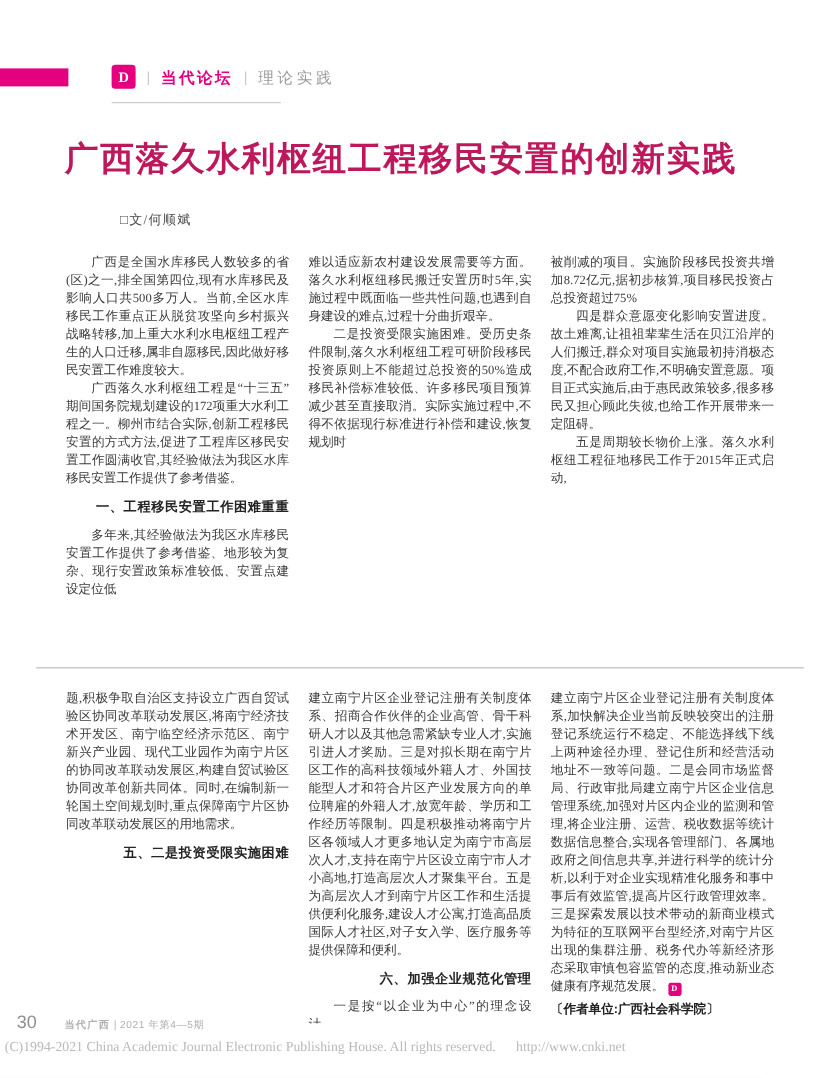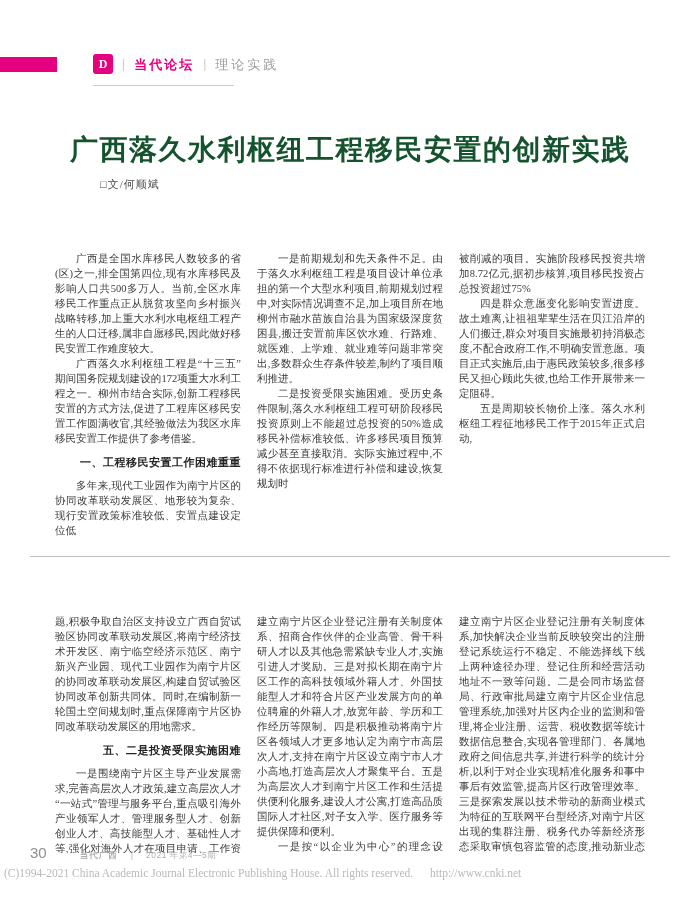--- a/index.html
+++ b/index.html
@@ -11,44 +11,44 @@
   .accent-bar{top:57px;}
   .header{position:absolute;left:93px;top:52px;height:24px;display:flex;align-items:center;gap:9px;}
   .logo{width:20px;height:20px;background:#e5007f;border-radius:3px;display:inline-flex;align-items:center;justify-content:center;}
   .logo-glyph{color:#ffffff;font:bold 12px/1 "Liberation Serif",serif;}
   .hsep{color:#c9c9c9;font:12px/1 "Liberation Sans",sans-serif;}
   .section-label{color:#e5007f;font:bold 13px/1 "Liberation Sans",sans-serif;letter-spacing:2px;}
   .subsection-label{color:#9b9b9b;font:13px/1 "Liberation Sans",sans-serif;letter-spacing:3px;}
   .header-underline{position:absolute;left:93px;top:85px;width:141px;height:1px;background:#cccccc;}
 
   
-  .title{position:absolute;left:54px;top:116px;width:600px;margin:16px;color:#14532d;
+  .title{position:absolute;left:54px;top:116px;width:600px;margin:0;color:#be185d;
          font:900 28px/36px "Liberation Serif","DejaVu Serif",serif;letter-spacing:1.5px;}
   .byline{position:absolute;left:56px;top:177px;color:#4a4a4a;font:11px/14px "Liberation Serif",serif;letter-spacing:1px;padding-left:44px;}
 
   
   .cols{position:absolute;left:55px;width:590px;display:flex;gap:16px;overflow:hidden;}
   .top-cols{top:212px;height:341px;}
   .bottom-cols{top:575px;height:278px;}
-  .col{width:186px;flex:0 0 186px;overflow:hidden;margin-top:39px;}
+  .col{width:186px;flex:0 0 186px;overflow:hidden;}
   .col p{margin:0;color:#3a3a3a;font:10.5px/15px "Liberation Serif","DejaVu Serif",serif;
          text-align:justify;text-justify:inter-ideograph;}
   .col p.indent{text-indent:2em;}
   .colh{margin:9px 0 8px;color:#242424;text-align:right;
         font:bold 11px/15px "Liberation Sans","DejaVu Sans",sans-serif;letter-spacing:0.5px;}
   .endmark{display:inline-block;width:11px;height:11px;background:#e5007f;border-radius:2px;
            vertical-align:-1px;margin-left:3px;color:#fff;font:bold 7px/11px "Liberation Serif",serif;text-align:center;}
   .author-unit{margin-top:3px !important;text-align:left;color:#222 !important;
                font:bold 10.5px/16px "Liberation Sans","DejaVu Sans",sans-serif !important;}
 
   
   .rule{position:absolute;left:30px;top:556px;width:640px;height:1px;background:#bdbdbd;}
 
   
-  .pagefoot{position:absolute;left:30px;top:845px;display:flex;align-items:baseline;gap:13px;}
+  .pagefoot{position:absolute;left:14px;top:845px;display:flex;align-items:baseline;gap:3px;}
   .pagenum{color:#8f8f8f;font:15px/16px "Liberation Sans",sans-serif;}
   .journal-name{color:#b0b0b0;font:bold 8.5px/10px "Liberation Sans",sans-serif;margin-left:20px;letter-spacing:1px;}
   .fsep{color:#b8b8b8;font:9px/10px "Liberation Sans",sans-serif;}
   .issue-info{color:#b0b0b0;font:8.5px/10px "Liberation Sans",sans-serif;letter-spacing:0.5px;}
   .copyright{position:absolute;left:4px;top:866px;width:692px;color:#b9b9b9;
              font:11.5px/14px "Liberation Serif","DejaVu Serif",serif;}
   .cnki{margin-left:14px;color:#b9b9b9;}
 </style>
 </head>
 <body>
@@ -69,43 +69,43 @@
   <div class="header-underline"></div>
 
   <h1 class="title">广西落久水利枢纽工程移民安置的创新实践</h1>
   <div class="byline">□文/何顺斌</div>
 
   <div class="cols top-cols">
     <div class="col">
       <p class="indent">广西是全国水库移民人数较多的省(区)之一,排全国第四位,现有水库移民及影响人口共500多万人。当前,全区水库移民工作重点正从脱贫攻坚向乡村振兴战略转移,加上重大水利水电枢纽工程产生的人口迁移,属非自愿移民,因此做好移民安置工作难度较大。</p>
       <p class="indent">广西落久水利枢纽工程是“十三五”期间国务院规划建设的172项重大水利工程之一。柳州市结合实际,创新工程移民安置的方式方法,促进了工程库区移民安置工作圆满收官,其经验做法为我区水库移民安置工作提供了参考借鉴。</p>
       <h3 class="colh">一、工程移民安置工作困难重重</h3>
-      <p class="indent">多年来,现代工业园作为南宁片区的协同改革联动发展区、地形较为复杂、现行安置政策标准较低、安置点建设定位低</p>
+      <p class="indent">多年来,其经验做法为我区水库移民安置工作提供了参考借鉴、地形较为复杂、现行安置政策标准较低、安置点建设定位低</p>
     </div>
     <div class="col">
-      <p class="indent">一是前期规划和先天条件不足。由于落久水利枢纽工程是项目设计单位承担的第一个大型水利项目,前期规划过程中,对实际情况调查不足,加上项目所在地柳州市融水苗族自治县为国家级深度贫困县,搬迁安置前库区饮水难、行路难、就医难、上学难、就业难等问题非常突出,多数群众生存条件较差,制约了项目顺利推进。</p>
+      <p>难以适应新农村建设发展需要等方面。落久水利枢纽移民搬迁安置历时5年,实施过程中既面临一些共性问题,也遇到自身建设的难点,过程十分曲折艰辛。</p>
       <p class="indent">二是投资受限实施困难。受历史条件限制,落久水利枢纽工程可研阶段移民投资原则上不能超过总投资的50%造成移民补偿标准较低、许多移民项目预算减少甚至直接取消。实际实施过程中,不得不依据现行标准进行补偿和建设,恢复规划时</p>
     </div>
     <div class="col">
       <p>被削减的项目。实施阶段移民投资共增加8.72亿元,据初步核算,项目移民投资占总投资超过75%</p>
       <p class="indent">四是群众意愿变化影响安置进度。故土难离,让祖祖辈辈生活在贝江沿岸的人们搬迁,群众对项目实施最初持消极态度,不配合政府工作,不明确安置意愿。项目正式实施后,由于惠民政策较多,很多移民又担心顾此失彼,也给工作开展带来一定阻碍。</p>
       <p class="indent">五是周期较长物价上涨。落久水利枢纽工程征地移民工作于2015年正式启动,</p>
     </div>
   </div>
 
   <div class="rule"></div>
 
   <div class="cols bottom-cols">
     <div class="col">
       <p>题,积极争取自治区支持设立广西自贸试验区协同改革联动发展区,将南宁经济技术开发区、南宁临空经济示范区、南宁新兴产业园、现代工业园作为南宁片区的协同改革联动发展区,构建自贸试验区协同改革创新共同体。同时,在编制新一轮国土空间规划时,重点保障南宁片区协同改革联动发展区的用地需求。</p>
       <h3 class="colh">五、二是投资受限实施困难</h3>
-      <p class="indent">一是围绕南宁片区主导产业发展需求,完善高层次人才政策,建立高层次人才“一站式”管理与服务平台,重点吸引海外产业领军人才、管理服务型人才、创新创业人才、高技能型人才、基础性人才等,强化对海外人才在项目申请、工作资质、生活保障等方面的支持力度。二是对符合南宁片</p>
     </div>
     <div class="col">
       <p>建立南宁片区企业登记注册有关制度体系、招商合作伙伴的企业高管、骨干科研人才以及其他急需紧缺专业人才,实施引进人才奖励。三是对拟长期在南宁片区工作的高科技领域外籍人才、外国技能型人才和符合片区产业发展方向的单位聘雇的外籍人才,放宽年龄、学历和工作经历等限制。四是积极推动将南宁片区各领域人才更多地认定为南宁市高层次人才,支持在南宁片区设立南宁市人才小高地,打造高层次人才聚集平台。五是为高层次人才到南宁片区工作和生活提供便利化服务,建设人才公寓,打造高品质国际人才社区,对子女入学、医疗服务等提供保障和便利。</p>
+      <h3 class="colh">六、加强企业规范化管理</h3>
       <p class="indent">一是按“以企业为中心”的理念设计、</p>
     </div>
     <div class="col">
       <p><span>建立南宁片区企业登记注册有关制度体系,加快解决企业当前反映较突出的注册登记系统运行不稳定、不能选择线下线上两种途径办理、登记住所和经营活动地址不一致等问题。二是会同市场监督局、行政审批局建立南宁片区企业信息管理系统,加强对片区内企业的监测和管理,将企业注册、运营、税收数据等统计数据信息整合,实现各管理部门、各属地政府之间信息共享,并进行科学的统计分析,以利于对企业实现精准化服务和事中事后有效监管,提高片区行政管理效率。三是探索发展以技术带动的新商业模式为特征的互联网平台型经济,对南宁片区出现的集群注册、税务代办等新经济形态采取审慎包容监管的态度,推动新业态健康有序规范发展。</span><span class="endmark">D</span></p>
       <p class="author-unit">〔作者单位:广西社会科学院〕</p>
     </div>
   </div>
 
   <div class="pagefoot">
     <span class="pagenum">30</span>

